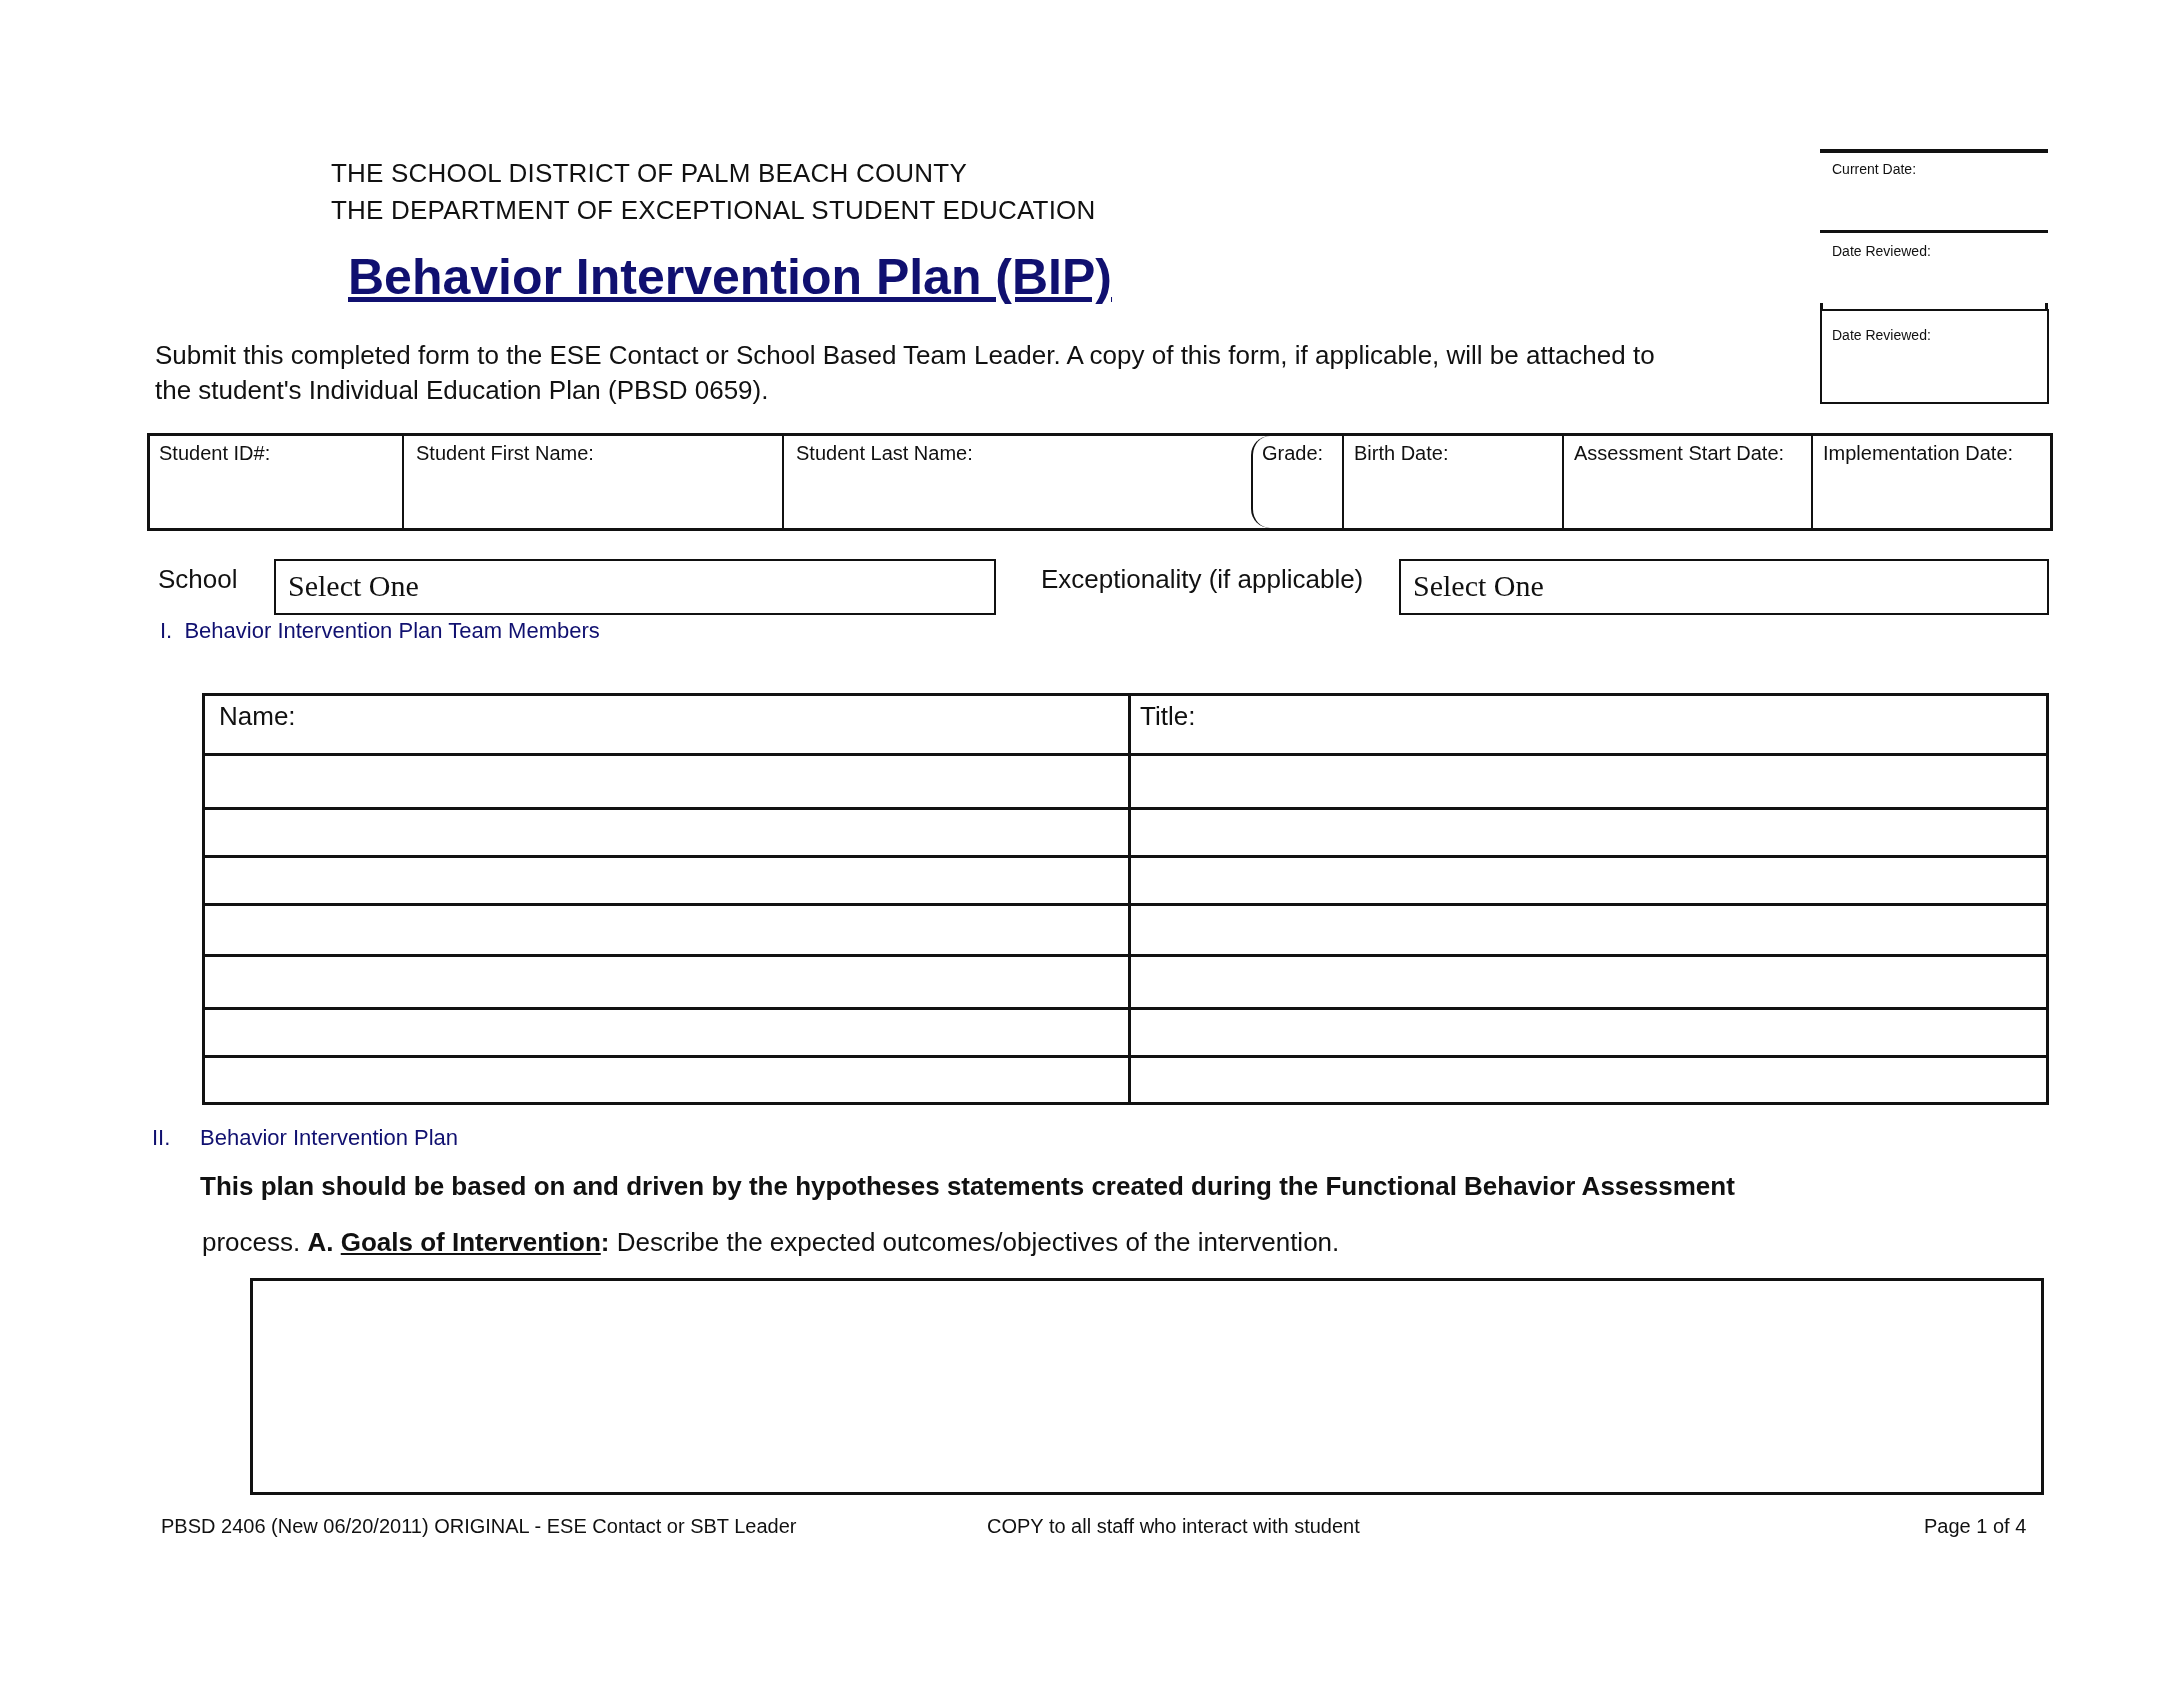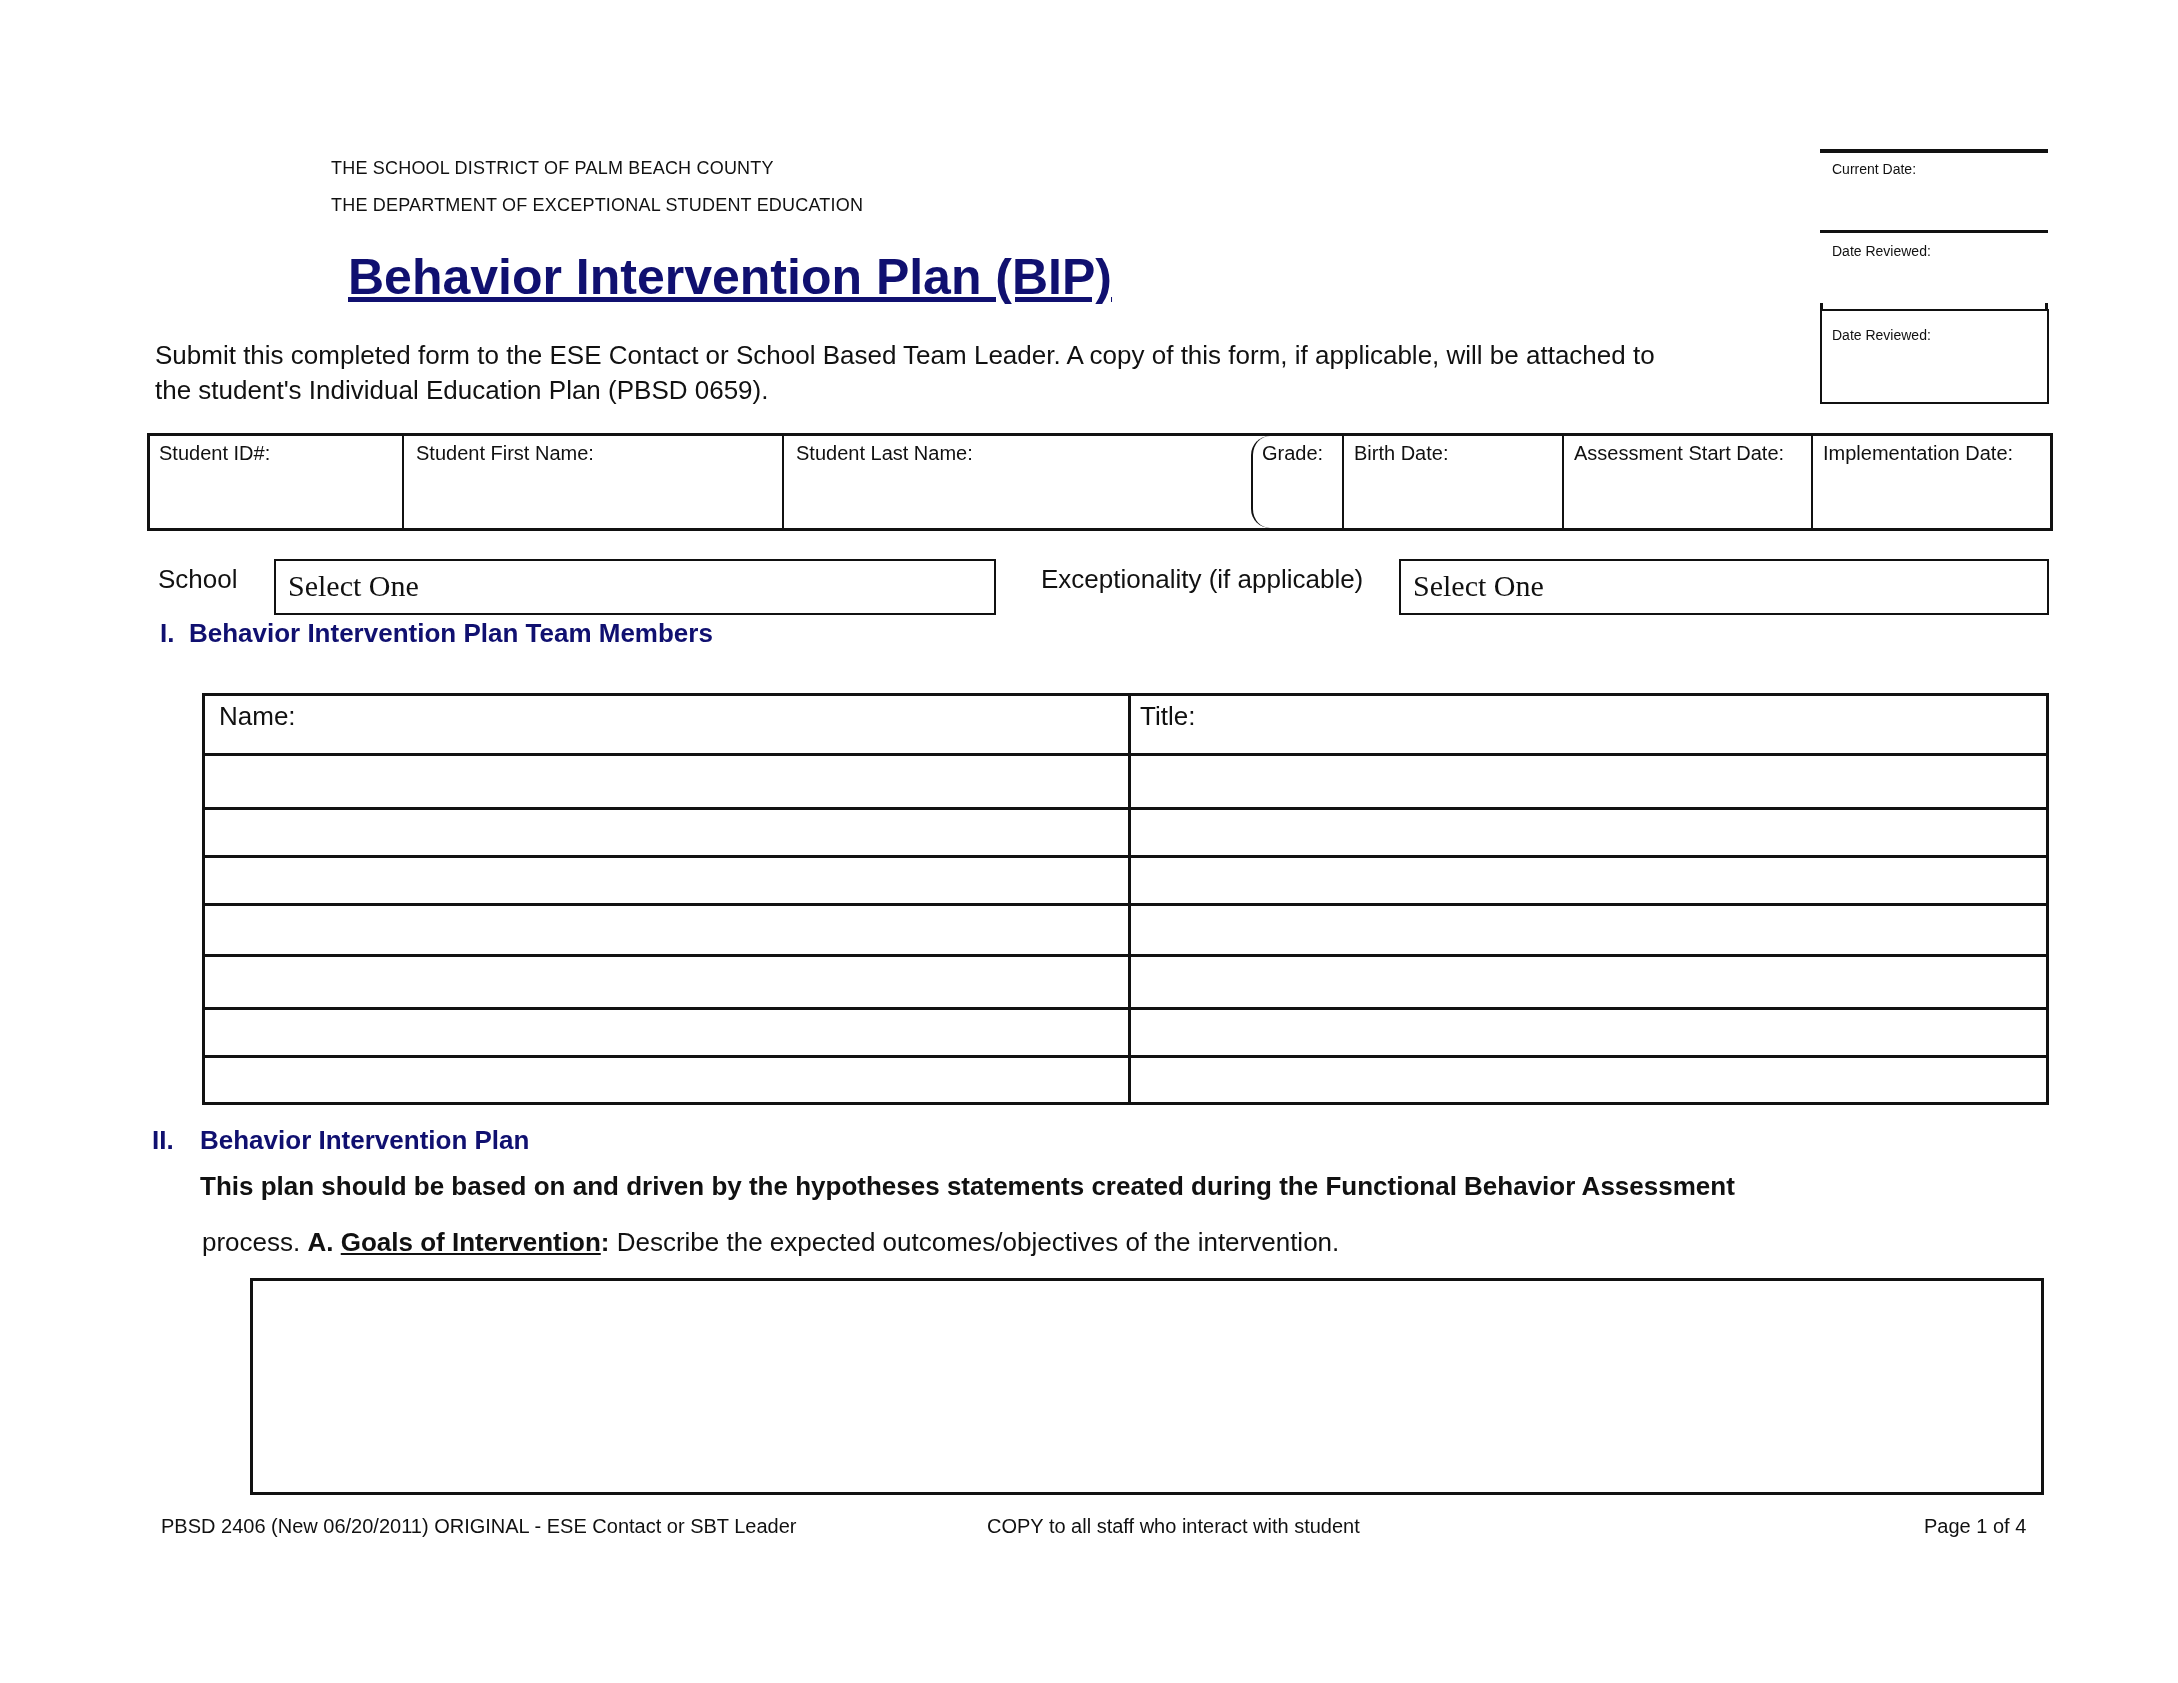--- a/index.html
+++ b/index.html
@@ -1,23 +1,23 @@
 <!DOCTYPE html>
 <html><head>
 <meta charset="utf-8">
 <style>
   html, body { margin:0; padding:0; background:#ffffff; }
   body { width:2178px; height:1683px; position:relative; overflow:hidden;
          font-family:"Liberation Sans", sans-serif; color:#111; }
   .abs { position:absolute; }
-  .hdr { font-size:18px; letter-spacing:0.2px; white-space:nowrap; }
+  .hdr { font-size:26px; letter-spacing:0.2px; white-space:nowrap; }
   .title { font-size:50px; font-weight:bold; color:#101070; white-space:nowrap; }
   .body-text { font-size:26px; white-space:nowrap; }
   .small { font-size:14px; white-space:nowrap;text-align:center; }
-  .section { font-size:26px; font-weight:bold; color:#101070; white-space:nowrap; }
+  .section { font-size:22px; font-weight:normal; color:#101070; white-space:nowrap; }
   .hline { position:absolute; background:#111; }
   .box { position:absolute; border:2.5px solid #111; box-sizing:border-box; }
   .cell { position:absolute; top:0; bottom:0; border-left:2.5px solid #111; }
   .cell-label { position:absolute; top:6px; left:12px; font-size:20px; white-space:nowrap; }
   .select { position:absolute; border:2.5px solid #111; box-sizing:border-box;
             font-family:"Liberation Serif", serif; font-size:30px; padding:0 12px; line-height:50px; background:#fff; cursor:pointer; }
   .row-line { position:absolute; left:0; right:0; height:2.5px; background:#111; }
   .team-cell { position:absolute; }
   .footer { font-size:20px; white-space:nowrap; }
   u { text-decoration:underline; }

